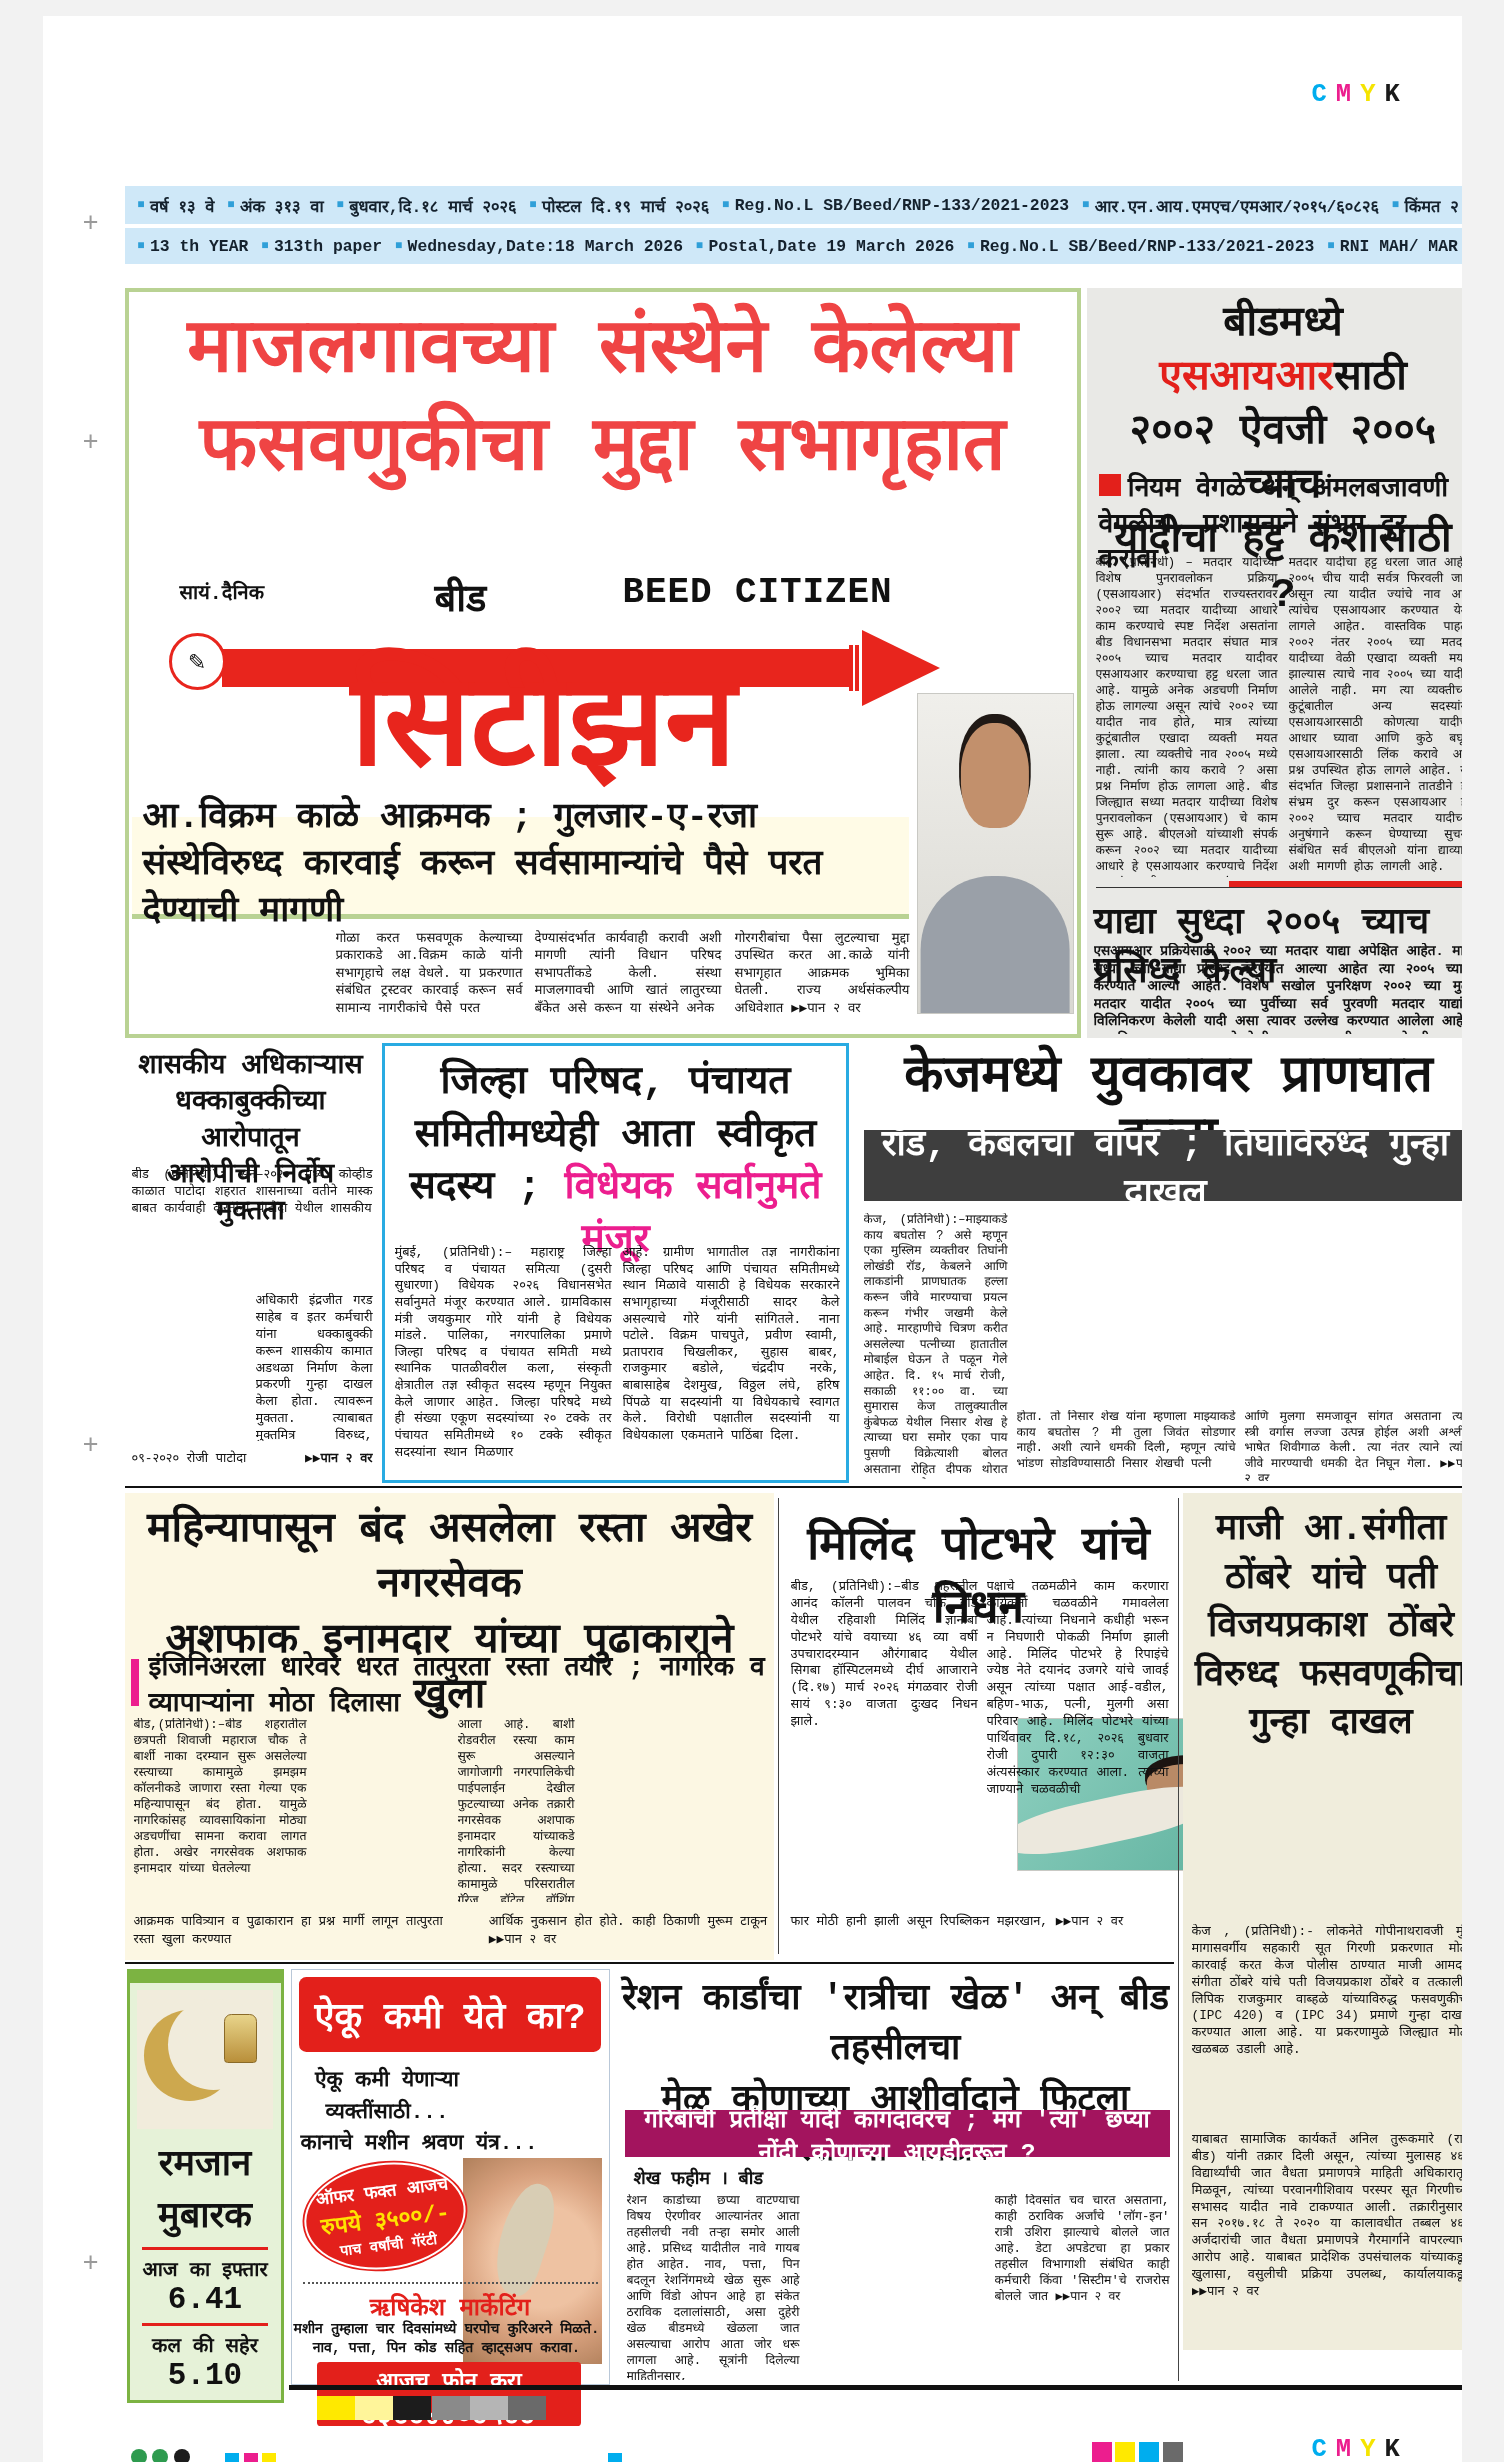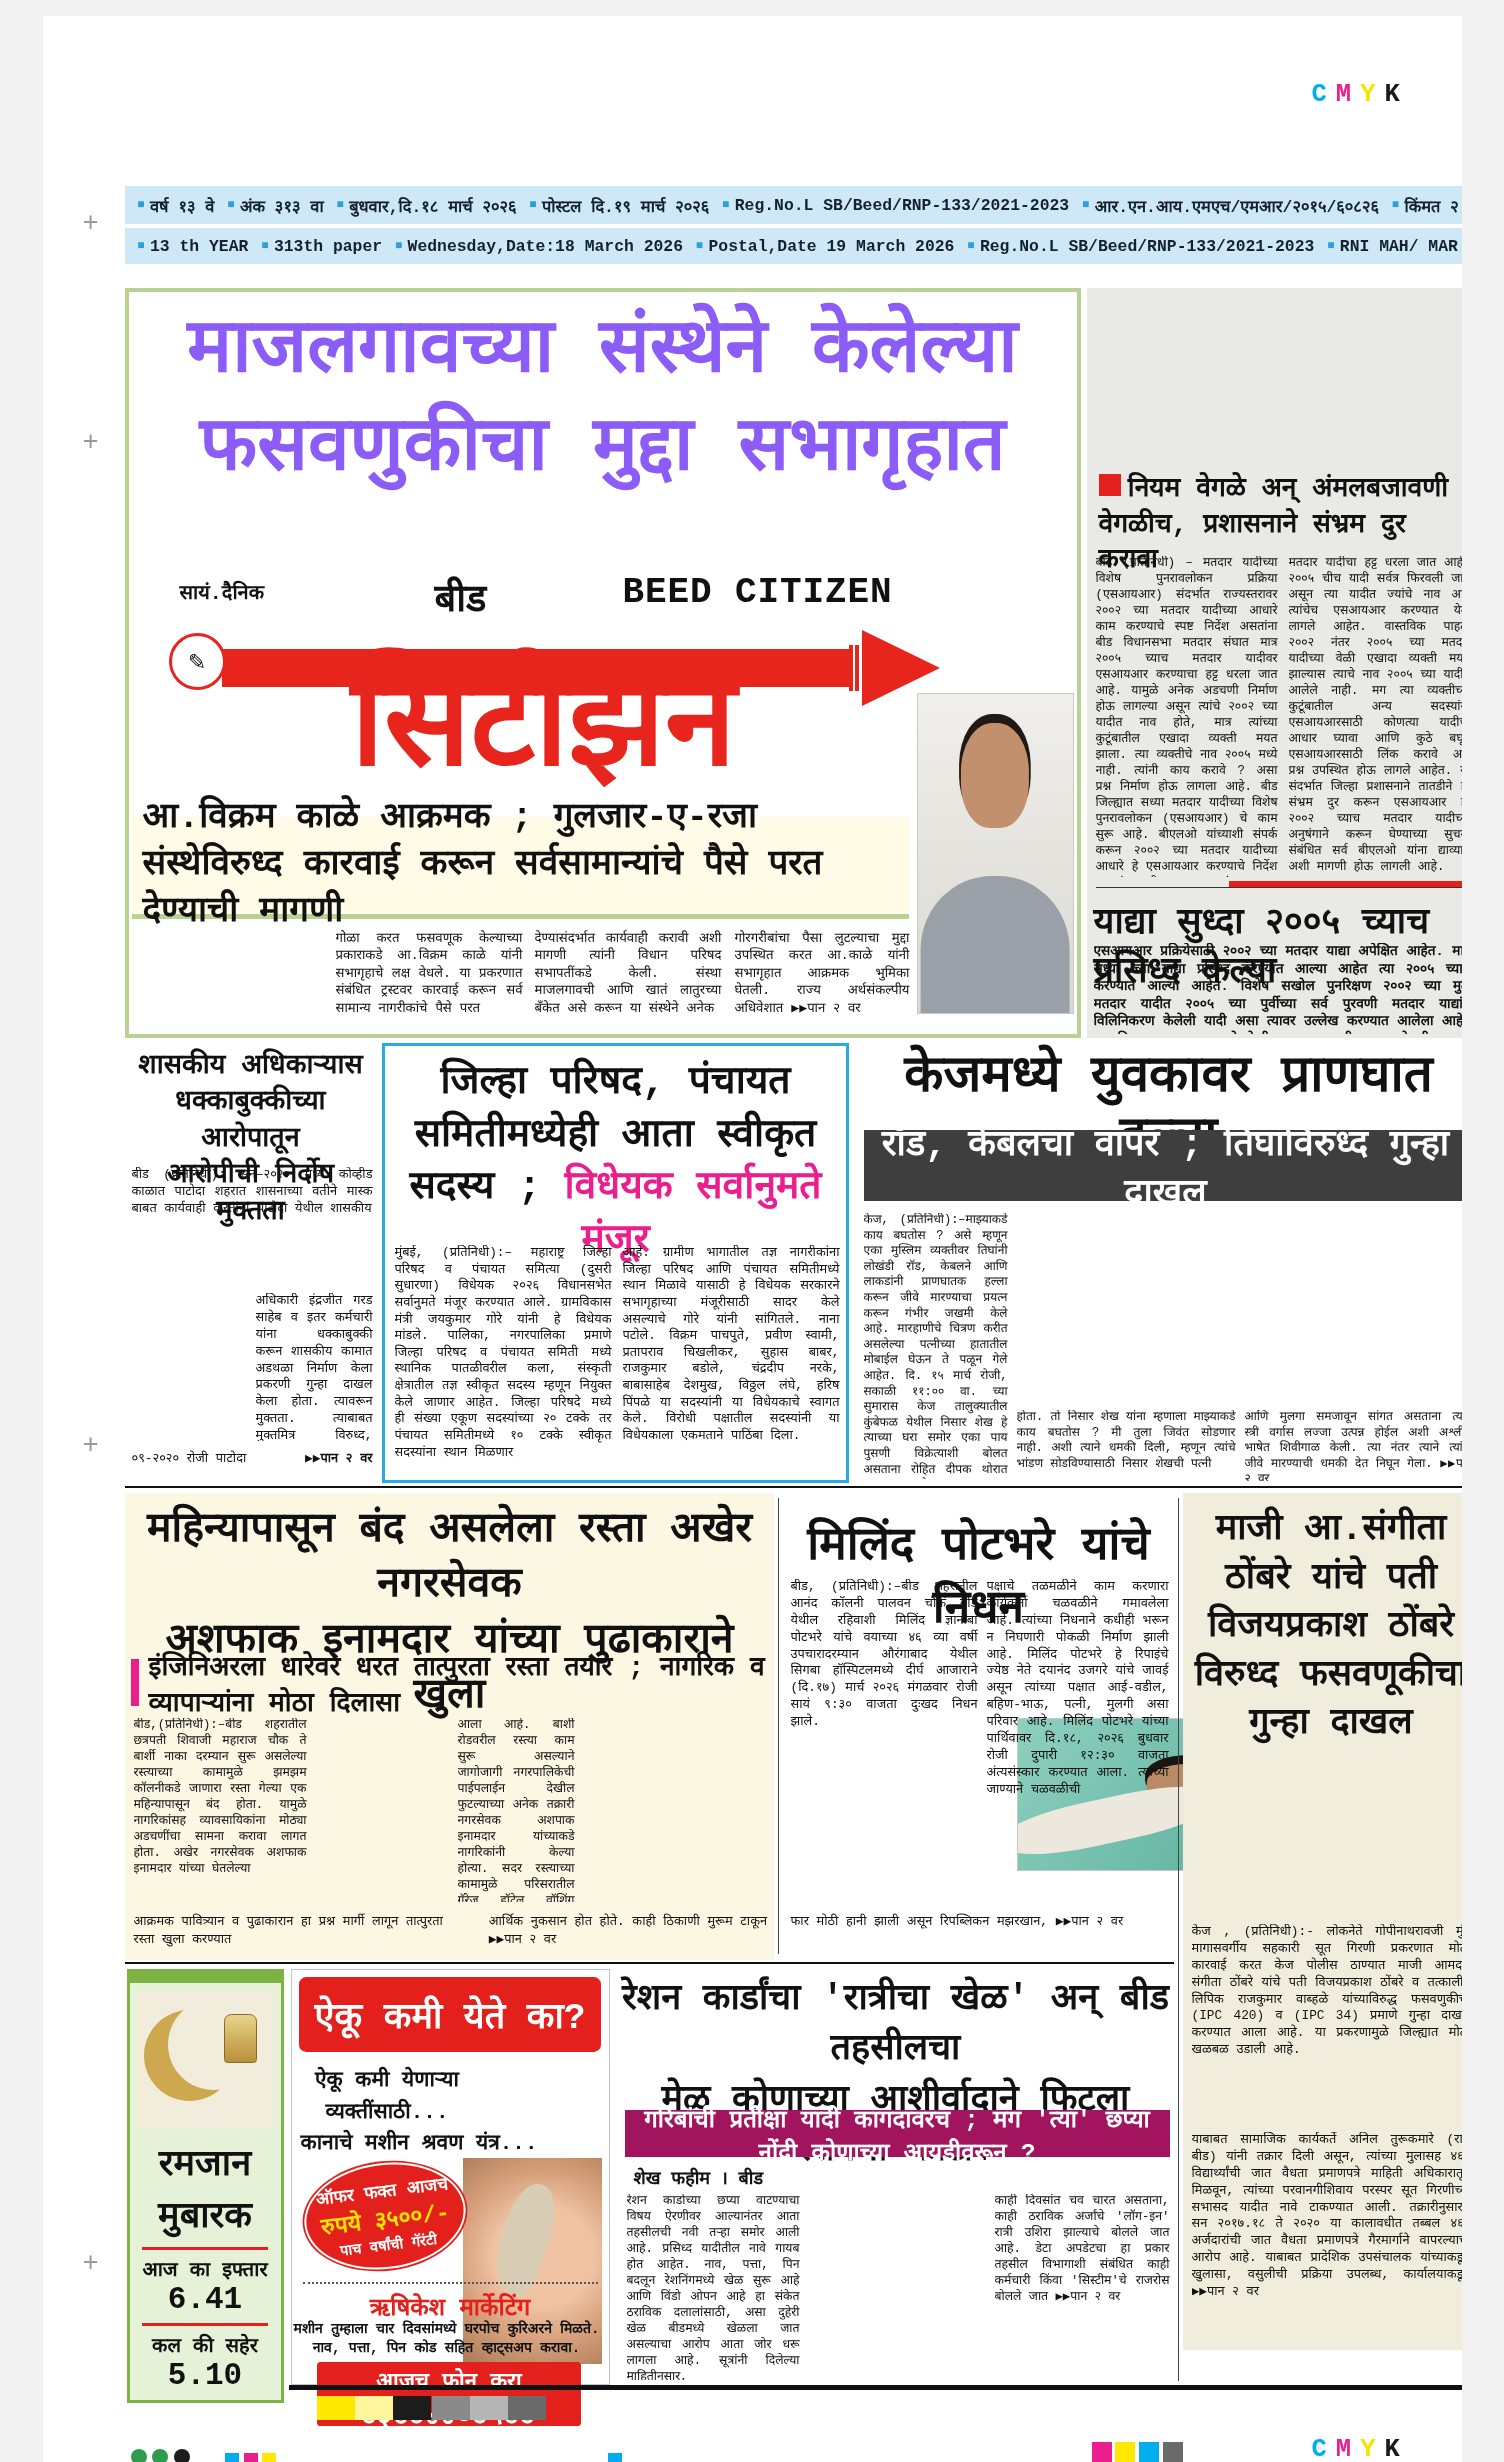--- a/index.html
+++ b/index.html
@@ -70,21 +70,21 @@
     <span class="hseg">313th paper</span>
     <span class="hseg">Wednesday,Date:18 March 2026</span>
     <span class="hseg">Postal,Date 19 March 2026</span>
     <span class="hseg">Reg.No.L SB/Beed/RNP-133/2021-2023</span>
     <span class="hseg">RNI MAH/ MAR 2015/60826</span>
 
   </div>
 
   <div class="abs" style="left:82px;top:272px;width:956px;height:750px;border:4.6px solid #b9d293;background:#fff"></div>
 
-  <div class="abs ctr" style="left:91px;top:287px;width:938px;font-size:75px;font-weight:800;line-height:1.3;color:#8b5cf6">
+  <div class="abs ctr" style="left:91px;top:287px;width:938px;font-size:75px;font-weight:800;line-height:1.3;color:#ef4444">
     <div>माजलगावच्या संस्थेने केलेल्या</div>
     <div>फसवणुकीचा मुद्दा सभागृहात</div>
   </div>
 
   <div class="abs bold" style="left:137px;top:562px;font-size:20px">सायं.दैनिक</div>
   <div class="abs" style="left:126px;top:617px;width:57px;height:57px;border:3.6px solid #e8251d;border-radius:50%;background:#fff;display:flex;align-items:center;justify-content:center;font-size:27px;z-index:2">✎</div>
   <div class="abs" style="left:179px;top:633px;width:627px;height:38px;background:#e8251d;z-index:1"></div>
   <div class="abs" style="left:806px;top:629px;width:12.8px;height:46px;background:repeating-linear-gradient(90deg,#e8251d 0 3.6px,#fff 3.6px 6.4px)"></div>
   <div class="abs" style="left:819px;top:614px;width:0;height:0;border-top:38px solid transparent;border-bottom:38px solid transparent;border-left:78px solid #e8251d"></div>
   <div class="abs bold" style="left:392px;top:554px;font-size:38px">बीड</div>
@@ -94,20 +94,25 @@
   <div class="abs" style="left:89px;top:801px;width:777px;height:102px;background:#fffbe6;border-bottom:5.5px solid #b9d293;display:flex;align-items:center">
     <div class="bold" style="font-size:35px;line-height:1.35;padding:0 11px">आ.विक्रम काळे आक्रमक ; गुलजार-ए-रजा संस्थेविरुध्द कारवाई करून सर्वसामान्यांचे पैसे परत देण्याची मागणी</div>
   </div>
   <div class="abs photo" style="left:874px;top:677px;width:157px;height:321px;--shirt:#9aa0a8;--skin:#c2906c;--hair:#201915"></div>
 
   <div class="abs jc clip" style="left:293px;top:914px;width:187px;height:97px;font-size:13.2px;line-height:1.32">गोळा करत फसवणूक केल्याच्या प्रकाराकडे आ.विक्रम काळे यांनी सभागृहाचे लक्ष वेधले. या प्रकरणात संबंधित ट्रस्टवर कारवाई करून सर्व सामान्य नागरीकांचे पैसे परत</div>
   <div class="abs jc clip" style="left:492px;top:914px;width:187px;height:97px;font-size:13.2px;line-height:1.32">देण्यासंदर्भात कार्यवाही करावी अशी मागणी त्यांनी विधान परिषद सभापतींकडे केली. संस्था माजलगावची आणि खातं लातुरच्या बँकेत असे करून या संस्थेने अनेक</div>
   <div class="abs jc clip" style="left:692px;top:914px;width:175px;height:97px;font-size:13.2px;line-height:1.32">गोरगरीबांचा पैसा लुटल्याचा मुद्दा उपस्थित करत आ.काळे यांनी सभागृहात आक्रमक भुमिका घेतली. राज्य अर्थसंकल्पीय अधिवेशात  ▶▶पान २ वर</div>
 
   <div class="abs" style="left:1044px;top:272px;width:392px;height:750px;background:#e9e9e6"></div>
+  <div class="abs ctr bold" style="left:1049px;top:281px;width:383px;font-size:41px;line-height:1.32">
+    <span>बीडमध्ये </span><span style="color:#e3201b">एसआयआर</span><span>साठी</span>
+    <div>२००२ ऐवजी २००५ च्याच</div>
+    <div>यादीचा हट्ट कशासाठी ?</div>
+  </div>
   <div class="abs bold" style="left:1056px;top:456px;width:374px;font-size:26.4px;line-height:1.35">
     <span style="display:inline-block;width:22px;height:22px;background:#e3201b;margin-right:7.3px"></span><span>नियम वेगळे अन् अंमलबजावणी</span>
     <div>वेगळीच, प्रशासनाने संभ्रम दुर करावा</div>
   </div>
   <div class="abs jc clip" style="left:1053px;top:540px;width:182px;height:321px;font-size:12.3px;line-height:1.3">बीड (प्रतिनिधी) – मतदार यादीच्या विशेष पुनरावलोकन प्रक्रिया (एसआयआर) संदर्भात राज्यस्तरावर २००२ च्या मतदार यादीच्या आधारे काम करण्याचे स्पष्ट निर्देश असतांना बीड विधानसभा मतदार संघात मात्र २००५ च्याच मतदार यादीवर एसआयआर करण्याचा हट्ट धरला जात आहे. यामुळे अनेक अडचणी निर्माण होऊ लागल्या असून त्यांचे २००२ च्या यादीत नाव होते, मात्र त्यांच्या कुटूंबातील एखादा व्यक्ती मयत झाला. त्या व्यक्तीचे नाव २००५ मध्ये नाही. त्यांनी काय करावे ? असा प्रश्न निर्माण होऊ लागला आहे. बीड जिल्ह्यात सध्या मतदार यादीच्या विशेष पुनरावलोकन (एसआयआर) चे काम सुरू आहे. बीएलओ यांच्याशी संपर्क करून २००२ च्या मतदार यादीच्या आधारे हे एसआयआर करण्याचे निर्देश असतांना बीड मतदार संघात मात्र २००५ च्या</div>
   <div class="abs jc clip" style="left:1246px;top:540px;width:182px;height:321px;font-size:12.3px;line-height:1.3">मतदार यादीचा हट्ट धरला जात आहे. २००५ चीच यादी सर्वत्र फिरवली जात असून त्या यादीत ज्यांचे नाव आहे त्यांचेच एसआयआर करण्यात येऊ लागले आहेत. वास्तविक पाहता २००२ नंतर २००५ च्या मतदार यादीच्या वेळी एखादा व्यक्ती मयत झाल्यास त्याचे नाव २००५ च्या यादीत आलेले नाही. मग त्या व्यक्तीच्या कुटूंबातील अन्य सदस्यांनी एसआयआरसाठी कोणत्या यादीचा आधार घ्यावा आणि कुठे बघून एसआयआरसाठी लिंक करावे असे प्रश्न उपस्थित होऊ लागले आहेत. या संदर्भात जिल्हा प्रशासनाने तातडीने हा संभ्रम दुर करून एसआयआर हा २००२ च्याच मतदार यादीच्या अनुषंगाने करून घेण्याच्या सुचना संबंधित सर्व बीएलओ यांना द्याव्यात अशी मागणी होऊ लागली आहे.</div>
   <div class="abs" style="left:1053px;top:871px;width:374px;height:0.9px;background:#333"></div>
   <div class="abs redbar" style="left:1186px;top:865px;width:239px;height:5.5px"></div>
   <div class="abs bold" style="left:1051px;top:879px;width:381px;font-size:36px">याद्या सुध्दा २००५ च्याच प्रसिध्द केल्या</div>
   <div class="abs jc clip bold" style="left:1051px;top:927px;width:378px;height:91px;font-size:13.7px;line-height:1.28">एसआयआर प्रक्रियेसाठी २००२ च्या मतदार याद्या अपेक्षित आहेत. मात्र सध्या ज्या याद्या प्रसिध्द करण्यात आल्या आहेत त्या २००५ च्याच करण्यात आल्या आहेत. विशेष सखोल पुनरिक्षण २००२ च्या मुळ मतदार यादीत २००५ च्या पुर्वीच्या सर्व पुरवणी मतदार याद्यांचे विलिनिकरण केलेली यादी असा त्यावर उल्लेख करण्यात आलेला आहे. वास्तविक पाहता प्रशासनाने देखील मतदार यादी २००५ ऐवजी मतदार यादी २००२ प्रसिध्द करणे आवश्यक आहे.</div>

